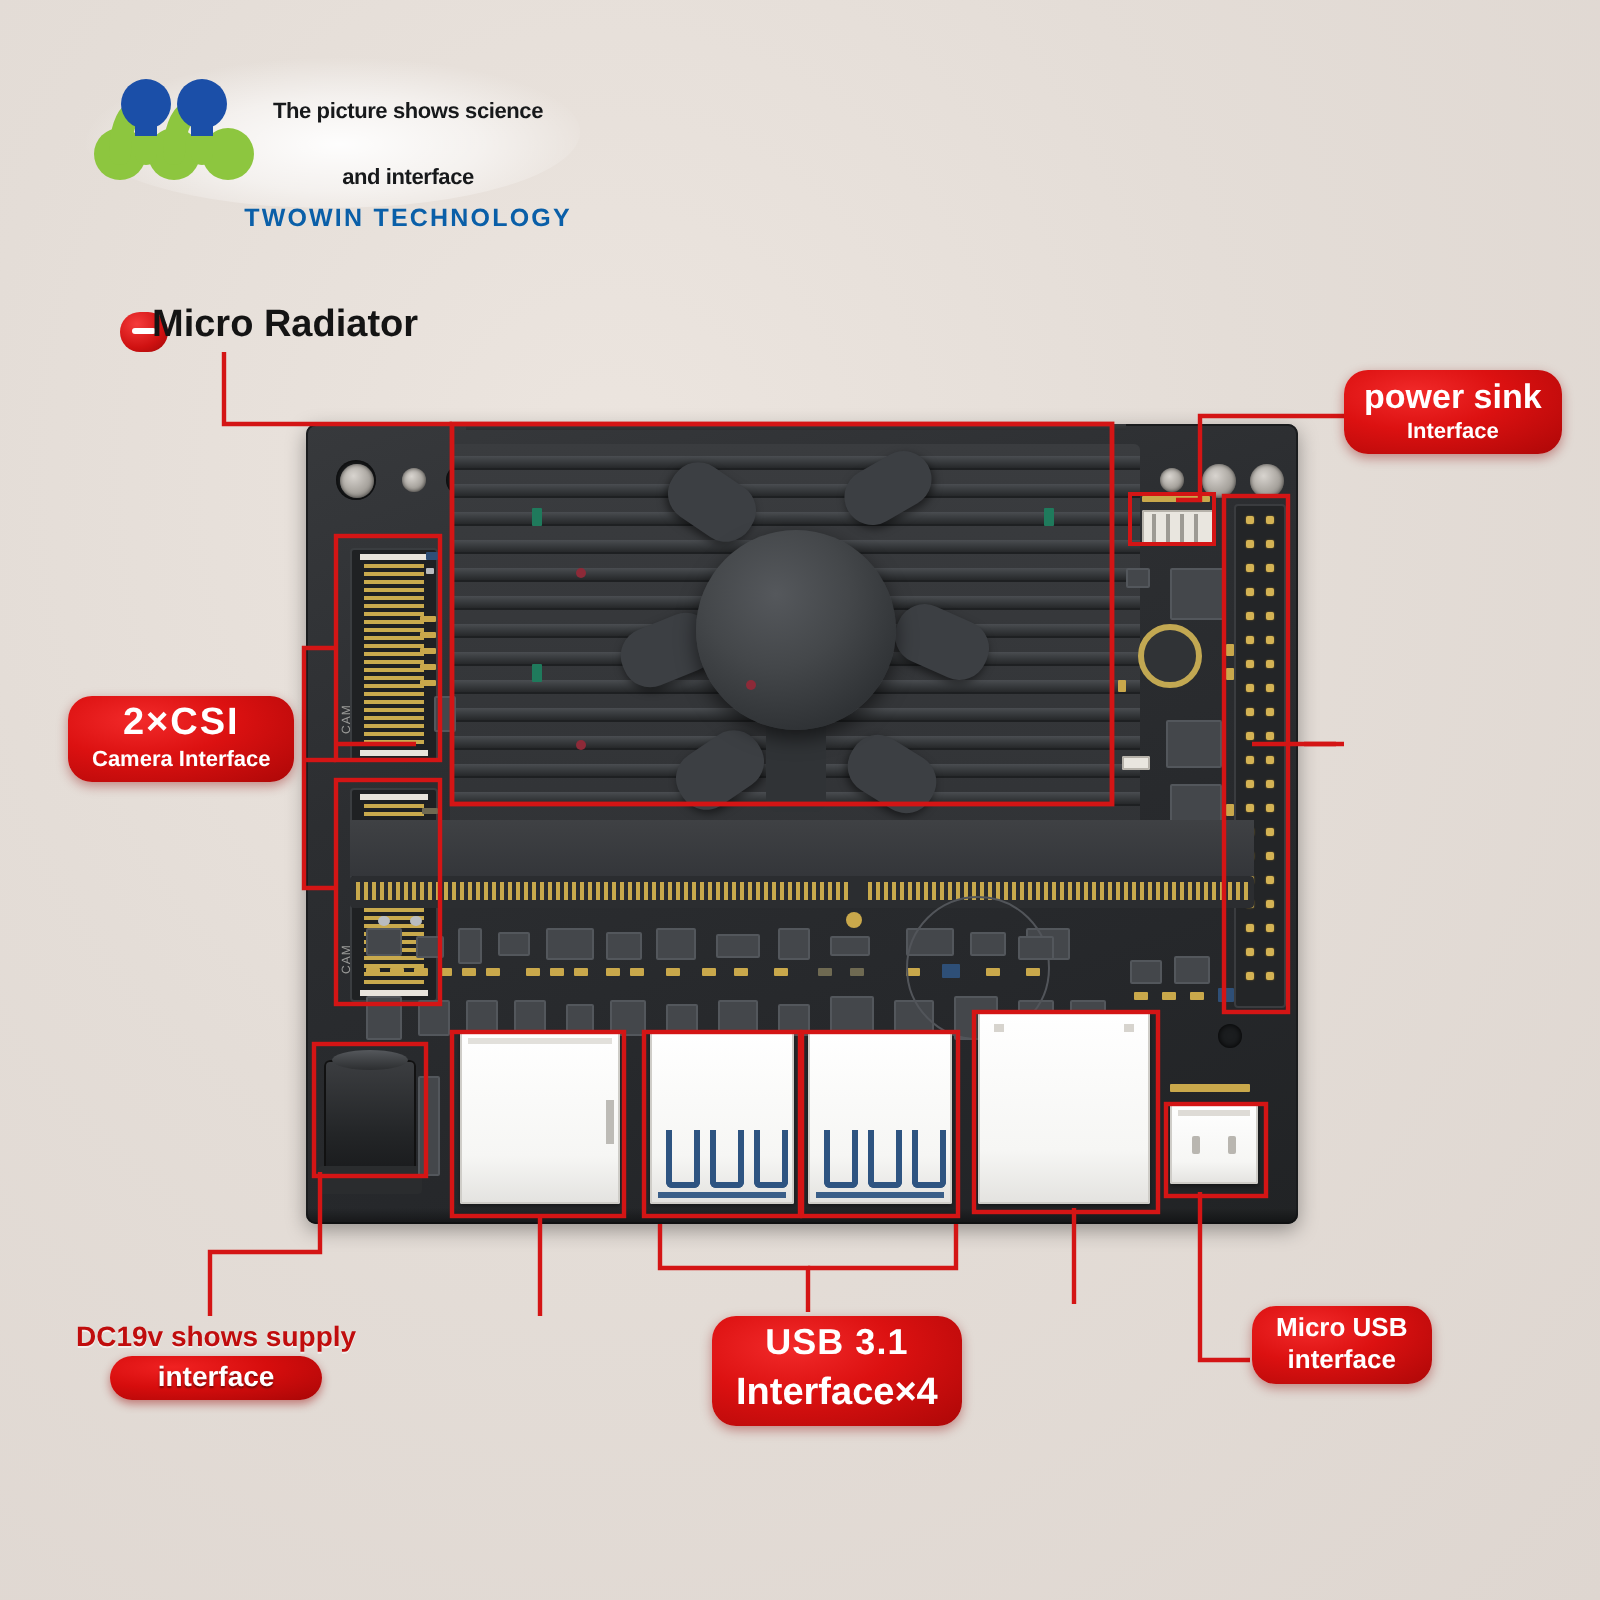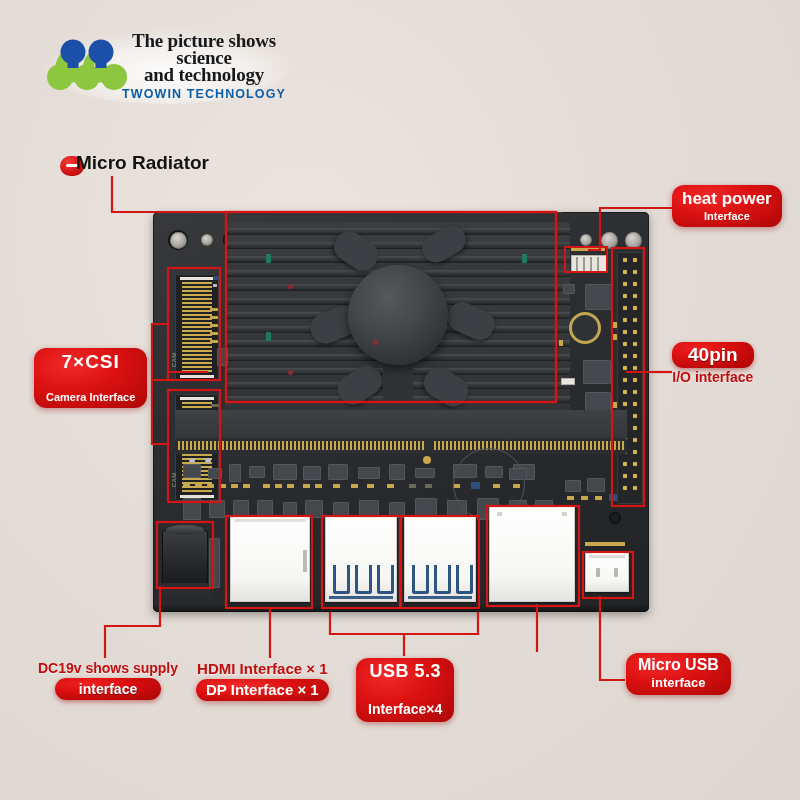--- a/index.html
+++ b/index.html
@@ -13,22 +13,22 @@
   #stage{position:absolute;left:0;top:0;width:800px;height:800px;
     background:radial-gradient(ellipse at 38% 30%, #ece5df 0%, #e4ddd7 45%, #ded6d0 100%);}
 
   
   .logo-wrap{position:absolute;left:40px;top:28px;width:250px;height:76px;}
   .logo-glow{position:absolute;left:0;top:0;width:250px;height:76px;
     background:radial-gradient(ellipse at 52% 58%, rgba(255,255,255,.95) 0%, rgba(255,255,255,.55) 38%, rgba(255,255,255,0) 70%);
     border-radius:50%;}
   .logo-mark{position:absolute;left:6px;top:8px;width:82px;height:56px;}
   .logo-txt{position:absolute;left:78px;top:4px;width:172px;text-align:center;}
-  .logo-line{font-size:19px;color:#17191b;font-weight:bold;line-height:17px;
-    letter-spacing:-.2px;font-family:Liberation Serif, serif;}
+  .logo-line{font-size:11px;color:#17191b;font-weight:bold;line-height:17px;
+    letter-spacing:-.2px;font-family:Liberation Sans, sans-serif;margin-top:16px;}
   .logo-brand{margin-top:4px;font-size:12.5px;font-weight:bold;color:#0a5fa8;
     letter-spacing:1.1px;}
 
   
   .board{position:absolute;left:153px;top:212px;width:496px;height:400px;
     background:linear-gradient(160deg,#37393c 0%,#2c2e31 35%,#26282b 70%,#212325 100%);
     border-radius:5px;
     box-shadow:0 3px 10px rgba(0,0,0,.35), inset 0 0 0 1px #1a1c1e;}
   .board-inner{position:absolute;inset:0;overflow:hidden;border-radius:5px;}
 
@@ -152,21 +152,21 @@
         <path d="M14 41 C14 18, 27 12, 27 30 L27 41" stroke="#8dc63f" stroke-width="11" fill="none" stroke-linecap="round"></path>
         <path d="M41 41 C41 18, 55 12, 55 30 L55 41" stroke="#8dc63f" stroke-width="11" fill="none" stroke-linecap="round"></path>
         <circle cx="27" cy="16" r="12.5" fill="#1b4fa8"></circle>
         <circle cx="55" cy="16" r="12.5" fill="#1b4fa8"></circle>
         <path d="M27 16 L27 32" stroke="#1b4fa8" stroke-width="11" fill="none"></path>
         <path d="M55 16 L55 32" stroke="#1b4fa8" stroke-width="11" fill="none"></path>
       </g>
     </svg>
     <div class="logo-txt">
       <div class="logo-line">The picture shows science</div>
-      <div class="logo-line">and technology</div>
+      <div class="logo-line">and interface</div>
       <div class="logo-brand">TWOWIN  TECHNOLOGY</div>
     </div>
   </div>
 
   <div class="board">
     <div class="board-inner">
 
       <div class="hole" style="left:15px;top:18px;width:20px;height:20px;"></div>
       <div class="screw" style="left:17px;top:20px;width:17px;height:17px;"></div>
       <div class="screw" style="left:48px;top:22px;width:12px;height:12px;"></div>
@@ -453,61 +453,49 @@
     </g>
   </svg>
 
   <div class="lbl lbl-body">
     <div class="dot"></div>
     <div class="t">Micro Radiator</div>
   </div>
 
   <div class="lbl lbl-heat">
     <div class="blob" style="padding:4px 10px 5px;">
-      <div class="w-on-red" style="font-size:17px;">heat power</div>
+      <div class="w-on-red" style="font-size:17px;">power sink</div>
       <div class="w-on-red" style="font-size:11px;margin-top:1px;">Interface</div>
     </div>
   </div>
 
-  <div class="lbl lbl-40">
-    <div class="pill" style="padding:2px 16px;">
-      <span class="pill-txt" style="font-size:19px;">40pin</span>
-    </div>
-    <div class="outer-txt" style="font-size:14px;margin-top:1px;">I/O interface</div>
-  </div>
 
   <div class="lbl lbl-csi">
     <div class="blob" style="padding:3px 12px 5px;">
-      <div class="w-on-red" style="font-size:19px;letter-spacing:1px;">7×CSI</div>
-      <div class="w-on-red" style="font-size:11px;margin-top:18px;">Camera Interface</div>
+      <div class="w-on-red" style="font-size:19px;letter-spacing:1px;">2×CSI</div>
+      <div class="w-on-red" style="font-size:11px;margin-top:1px;">Camera Interface</div>
     </div>
   </div>
 
   <div class="lbl lbl-dc">
     <div class="outer-txt" style="font-size:14px;">DC19v shows supply</div>
     <div class="pill" style="padding:2px 24px;margin-top:2px;">
       <span class="pill-txt" style="font-size:14px;">interface</span>
     </div>
   </div>
 
-  <div class="lbl lbl-hdmi">
-    <div class="outer-txt" style="font-size:15px;">HDMI Interface × 1</div>
-    <div class="blob" style="padding:2px 10px;margin-top:2px;">
-      <span class="w-on-red" style="font-size:15px;">DP Interface × 1</span>
-    </div>
-  </div>
 
   <div class="lbl lbl-usb">
     <div class="blob" style="padding:3px 12px 5px;">
-      <div class="w-on-red" style="font-size:18px;letter-spacing:.5px;">USB 5.3</div>
-      <div class="w-on-red" style="font-size:14px;margin-top:19px;">Interface×4</div>
+      <div class="w-on-red" style="font-size:18px;letter-spacing:.5px;">USB 3.1</div>
+      <div class="w-on-red" style="font-size:19px;margin-top:4px;">Interface×4</div>
     </div>
   </div>
 
 
   <div class="lbl lbl-micro">
     <div class="blob" style="padding:3px 12px 5px;">
-      <div class="w-on-red" style="font-size:16px;">Micro USB</div>
+      <div class="w-on-red" style="font-size:13px;">Micro USB</div>
       <div class="w-on-red" style="font-size:13px;margin-top:1px;">interface</div>
     </div>
   </div>
 
 </div>
 
 </body></html>

